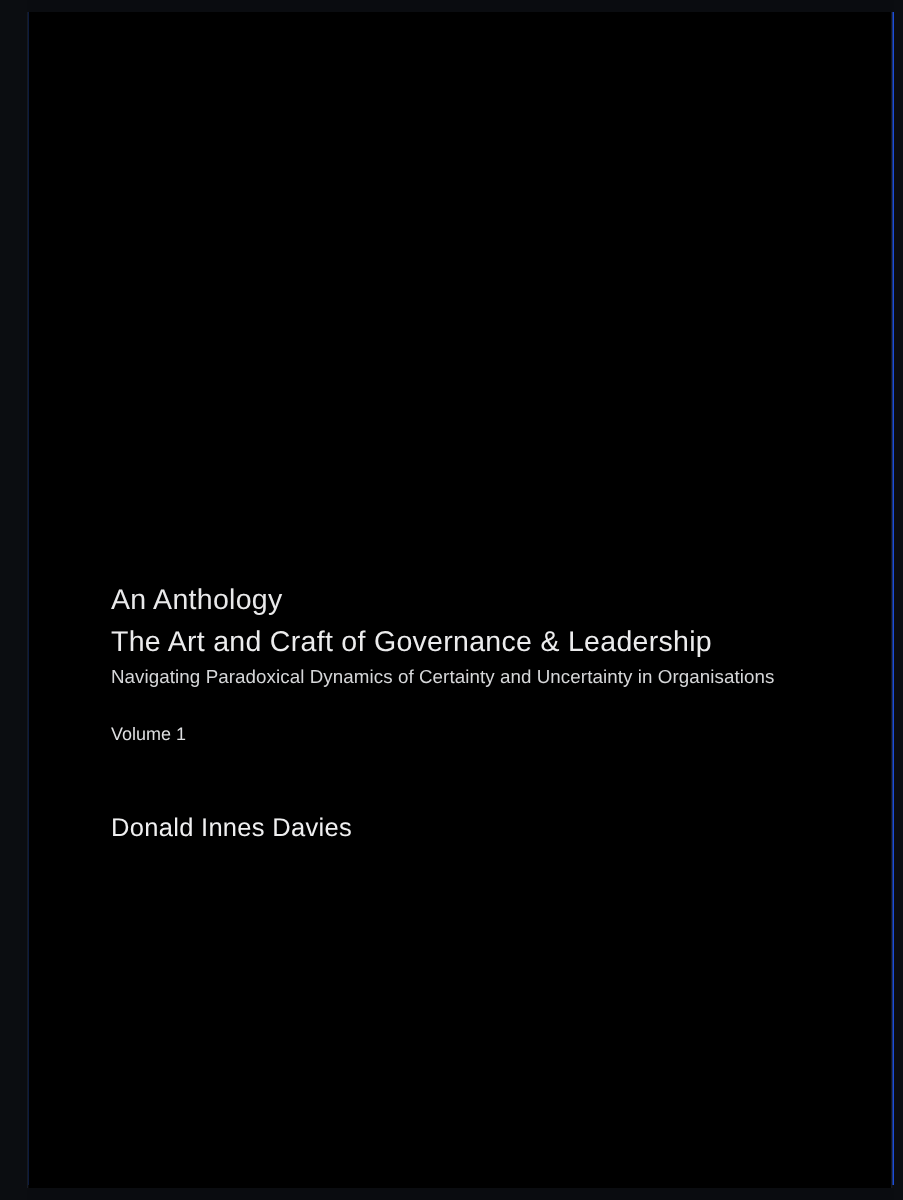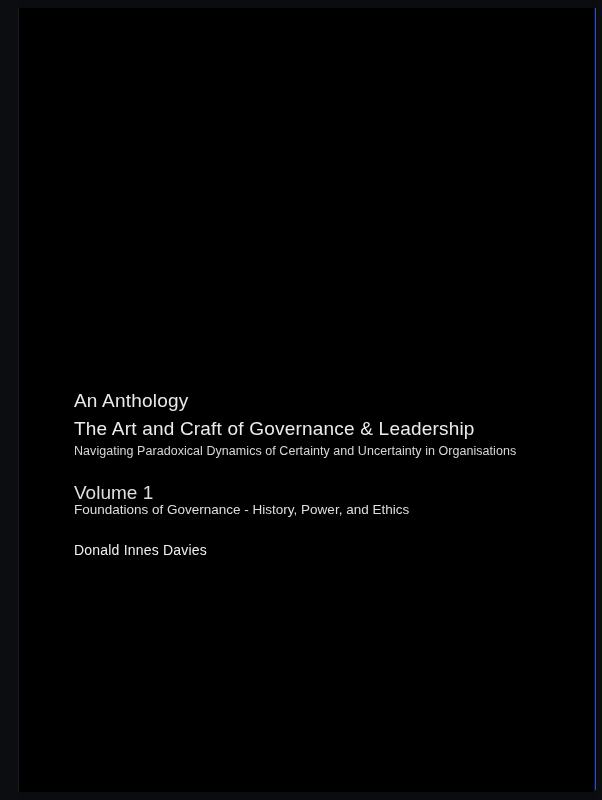--- a/index.html
+++ b/index.html
@@ -87,33 +87,33 @@
   .title-tag {
     top: 444px;
     color: #d6d7d9;
     font-size: 12.5px;
     font-weight: 400;
     letter-spacing: 0.05px;
   }
   .vol-line {
     top: 482px;
     color: #dedfe1;
-    font-size: 19px;
+    font-size: 12px;
     font-weight: 400;
   }
   .vol-title {
     top: 502px;
     color: #dedfe1;
     font-size: 13.5px;
     font-weight: 400;
   }
   .author {
     top: 542px;
     color: #f0f0f1;
-    font-size: 14px;
+    font-size: 17px;
     font-weight: 400;
     letter-spacing: 0.2px;
   }
   .foreword {
     top: 586px;
     color: #dcdcde;
     font-size: 11px;
     font-weight: 400;
     letter-spacing: 0.6px;
   }
@@ -128,16 +128,15 @@
   <div class="edge-right"></div>
   <div class="hairline-left"></div>
   <div class="hairline-right"></div>
   <div class="cover-inner"></div>
 
   <div class="block title-main">An Anthology</div>
   <div class="block title-tag">Navigating Paradoxical Dynamics of Certainty and Uncertainty in Organisations</div>
   <div class="block title-sub">The Art and Craft of Governance &amp; Leadership</div>
 
   <div class="block vol-line">Volume 1</div>
-  <div class="block vol-title">Foundations of Governance - History, Power, and Ethics</div>
 
   <div class="block author">Donald Innes Davies</div>
 </div>
 
 </body></html>

